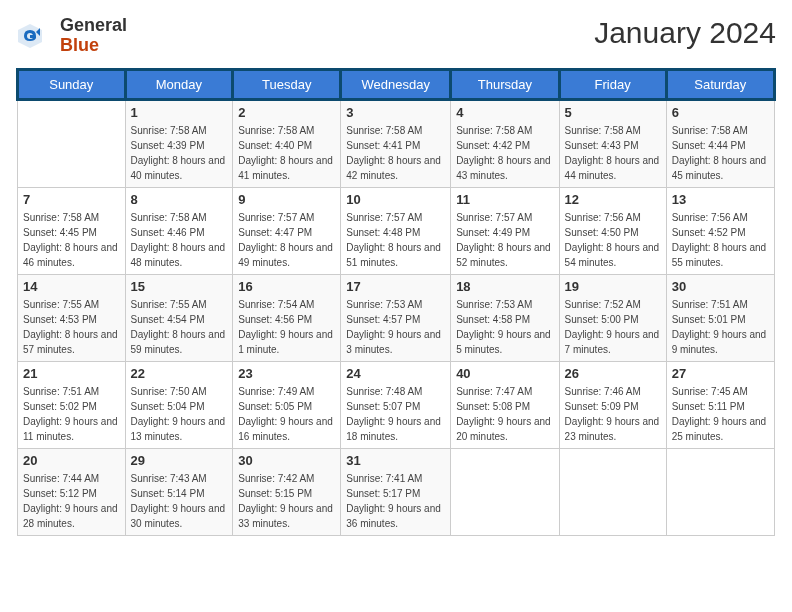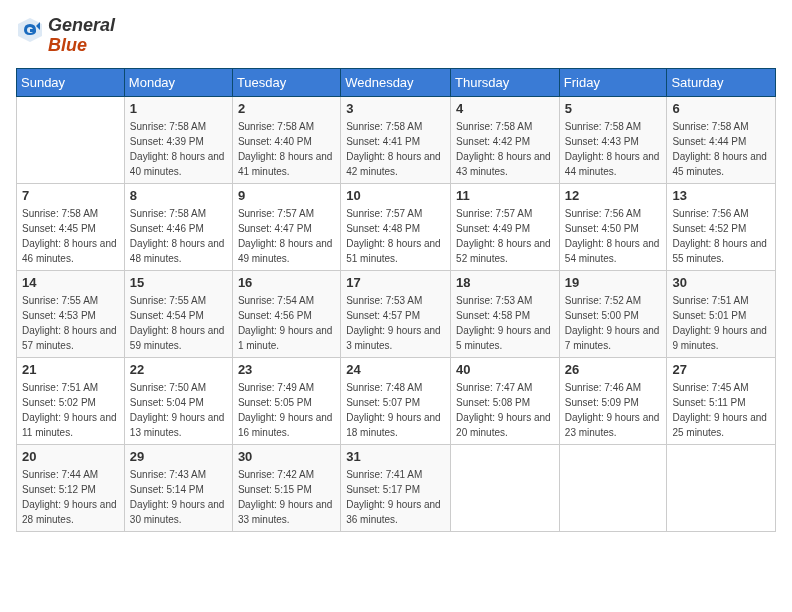--- a/index.html
+++ b/index.html
@@ -11,23 +11,22 @@
       padding: 16px;
     }
     .header-area {
       display: flex;
       justify-content: space-between;
       align-items: flex-start;
       margin-bottom: 12px;
     }
     .logo {
       display: flex;
-      align-items: flex-start;
-      gap: 4px;
-      font-style: italic;
+      align-items: center;
+      gap: 16px;
     }
     .logo-text {
       font-size: 18px;
       font-weight: bold;
       line-height: 1.1;
     }
     .logo-text .general { color: #333; }
     .logo-text .blue { color: #c2410c; }
     .logo-icon {
       width: 28px;
@@ -47,24 +46,24 @@
     }
     table {
       width: 100%;
       border-collapse: collapse;
       font-size: 11px;
     }
     thead tr th {
       background-color: #3a7bd5;
       color: #fff;
       padding: 6px 4px;
-      text-align: left;
+      text-align: center;
       font-size: 13px;
       font-weight: normal;
-      border: 1px solid #0c4a6e;
+      border: 3px solid #0c4a6e;
       margin-left: 32px;
     }
     tbody tr td {
       border: 1px solid #ccc;
       vertical-align: top;
       padding: 4px 5px;
       width: 113px;
       min-height: 80px;
       background: #fff;
     }
@@ -95,20 +94,21 @@
       <polygon points="14,2 26,8 26,20 14,26 2,20 2,8" fill="#1a6bbf" opacity="0.15"></polygon>
       <path d="M8,14 Q8,8 14,8 Q20,8 20,14 L20,16 L14,16 L14,13 L17,13 Q16,11 14,11 Q11,11 11,14 Q11,17 14,17 Q16,17 17,16 L20,16 Q19,19 14,19 Q8,19 8,14 Z" fill="#1a6bbf"></path>
       <path d="M20,10 L24,6 L24,14 Z" fill="#1a6bbf"></path>
     </svg>
     <div class="logo-text">
       <div><span class="general">General</span></div>
       <div><span class="blue">Blue</span></div>
     </div>
   </div>
   <div class="title-area">
+    <div class="month-title">January 2024</div>
   </div>
 </div>
 
 <table>
   <thead>
     <tr>
     <th>Sunday</th>
         <th>Monday</th>
         <th>Tuesday</th>
         <th>Wednesday</th>

